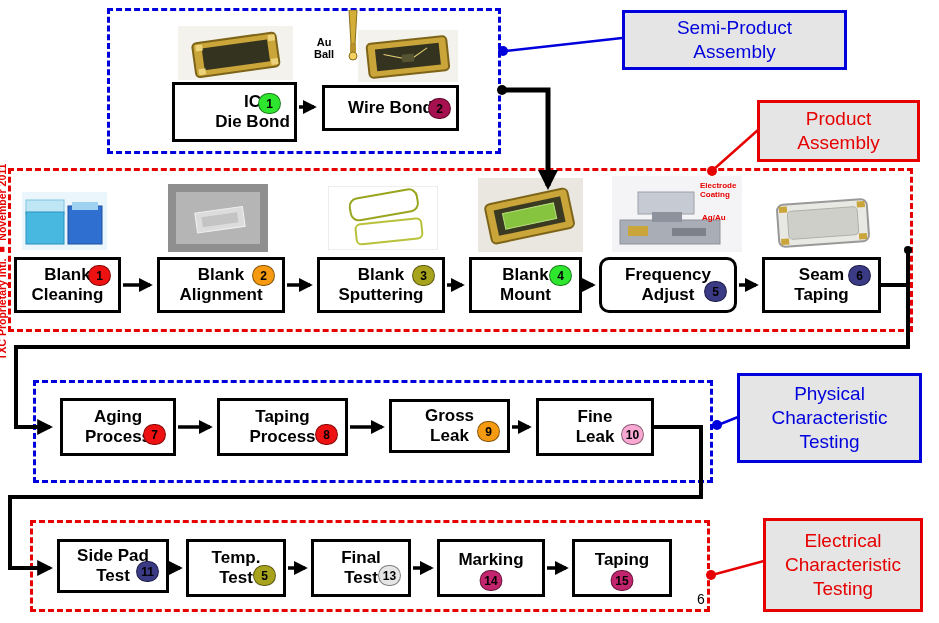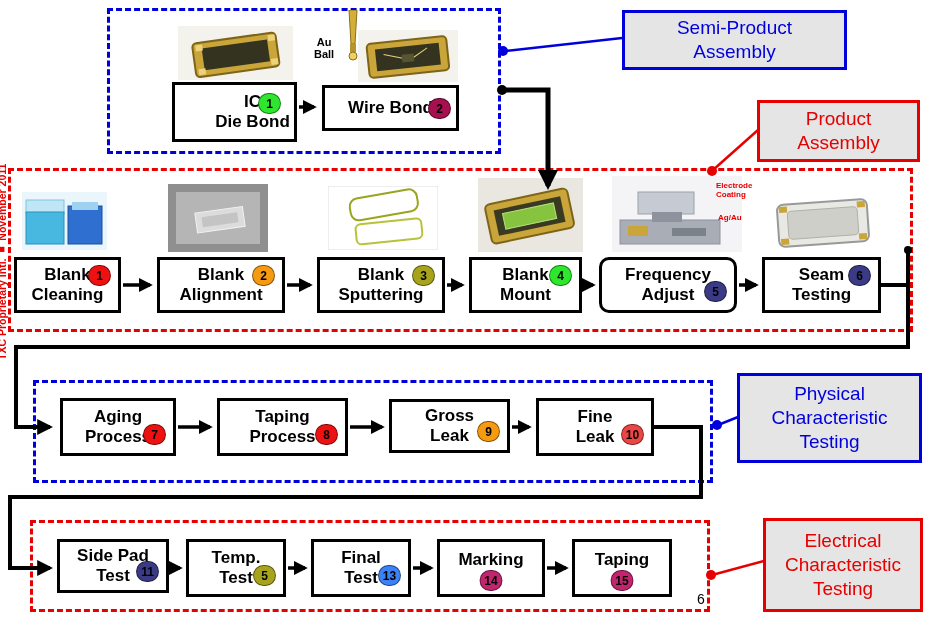--- a/index.html
+++ b/index.html
@@ -23,21 +23,21 @@
          display:flex;align-items:center;justify-content:center;
          font-size:12px;font-weight:bold;color:#000;border:1px solid rgba(0,0,0,.45);}
   .bp-tr{top:5px;right:7px;}
   .bp-tr2{top:8px;right:13px;}
   .bp-mr{top:50%;margin-top:-10px;right:5px;}
   .bp-br{bottom:8px;right:7px;}
   .bp-bc{bottom:3px;left:50%;transform:translateX(-50%);}
   
   .thumb{position:absolute;z-index:1;}
   .redtiny{position:absolute;color:#e60000;font-weight:bold;font-size:8px;line-height:1.1;
-           white-space:pre-line;z-index:2;margin-left:16px;}
+           white-space:pre-line;z-index:2;}
   
   #wires{position:absolute;left:0;top:0;z-index:2;pointer-events:none;}
   
   #sidenote{position:absolute;left:-4px;top:95px;height:265px;z-index:3;
             writing-mode:vertical-rl;transform:rotate(180deg);
             color:#e60000;font-size:10.5px;font-weight:bold;white-space:nowrap;}
   #pagenum{position:absolute;left:697px;top:591px;z-index:3;color:#000;font-size:14px;}
   .aub{position:absolute;left:314px;top:36px;z-index:2;font-size:11px;font-weight:bold;
        color:#000;white-space:pre-line;text-align:center;line-height:1.1;}
 </style>
@@ -236,21 +236,21 @@
 Mount</span>
     <span class="badge bp-tr" style="background-color: rgb(46, 230, 46);">4</span>
   </div>
   <div class="pbox" style="left:599px;top:257px;width:138px;height:56px;border-radius:10px;">
     <span class="lbl">Frequency
 Adjust</span>
     <span class="badge bp-br" style="background-color: rgb(58, 58, 133);">5</span>
   </div>
   <div class="pbox" style="left:762px;top:257px;width:119px;height:56px;">
     <span class="lbl">Seam
-Testing</span>
+Taping</span>
     <span class="badge bp-tr" style="background-color: rgb(58, 58, 133);">6</span>
   </div>
 
   <div class="pbox" style="left:60px;top:398px;width:116px;height:58px;">
     <span class="lbl">Aging
 Process</span>
     <span class="badge bp-br" style="background-color: rgb(238, 17, 17);">7</span>
   </div>
   <div class="pbox" style="left:217px;top:398px;width:131px;height:58px;">
     <span class="lbl">Taping
@@ -258,37 +258,37 @@
     <span class="badge bp-br" style="background-color: rgb(238, 17, 17);">8</span>
   </div>
   <div class="pbox" style="left:389px;top:399px;width:121px;height:54px;">
     <span class="lbl">Gross
 Leak</span>
     <span class="badge bp-br" style="background-color: rgb(245, 154, 17);">9</span>
   </div>
   <div class="pbox" style="left:536px;top:398px;width:118px;height:58px;">
     <span class="lbl">Fine
 Leak</span>
-    <span class="badge bp-br" style="background-color: #ef4444;">10</span>
+    <span class="badge bp-br" style="background-color: #f9a8d4;">10</span>
   </div>
 
   <div class="pbox" style="left:57px;top:539px;width:112px;height:54px;">
     <span class="lbl">Side Pad
 Test</span>
     <span class="badge bp-br" style="background-color: rgb(58, 58, 133);">11</span>
   </div>
   <div class="pbox" style="left:186px;top:539px;width:100px;height:58px;">
     <span class="lbl">Temp.
 Test</span>
     <span class="badge bp-br" style="background-color: rgb(168, 163, 28);">5</span>
   </div>
   <div class="pbox" style="left:311px;top:539px;width:100px;height:58px;">
     <span class="lbl">Final
 Test</span>
-    <span class="badge bp-br" style="background-color: #3b82f6;">13</span>
+    <span class="badge bp-br" style="background-color: #e5e5e5;">13</span>
   </div>
   <div class="pbox" style="left:437px;top:539px;width:108px;height:58px;">
     <span class="lbl" style="align-self:flex-start;margin-top:8px;">Marking</span>
     <span class="badge bp-bc" style="background-color: rgb(194, 36, 110);">14</span>
   </div>
   <div class="pbox" style="left:572px;top:539px;width:100px;height:58px;">
     <span class="lbl" style="align-self:flex-start;margin-top:8px;">Taping</span>
     <span class="badge bp-bc" style="background-color: rgb(194, 36, 110);">15</span>
   </div>
 

